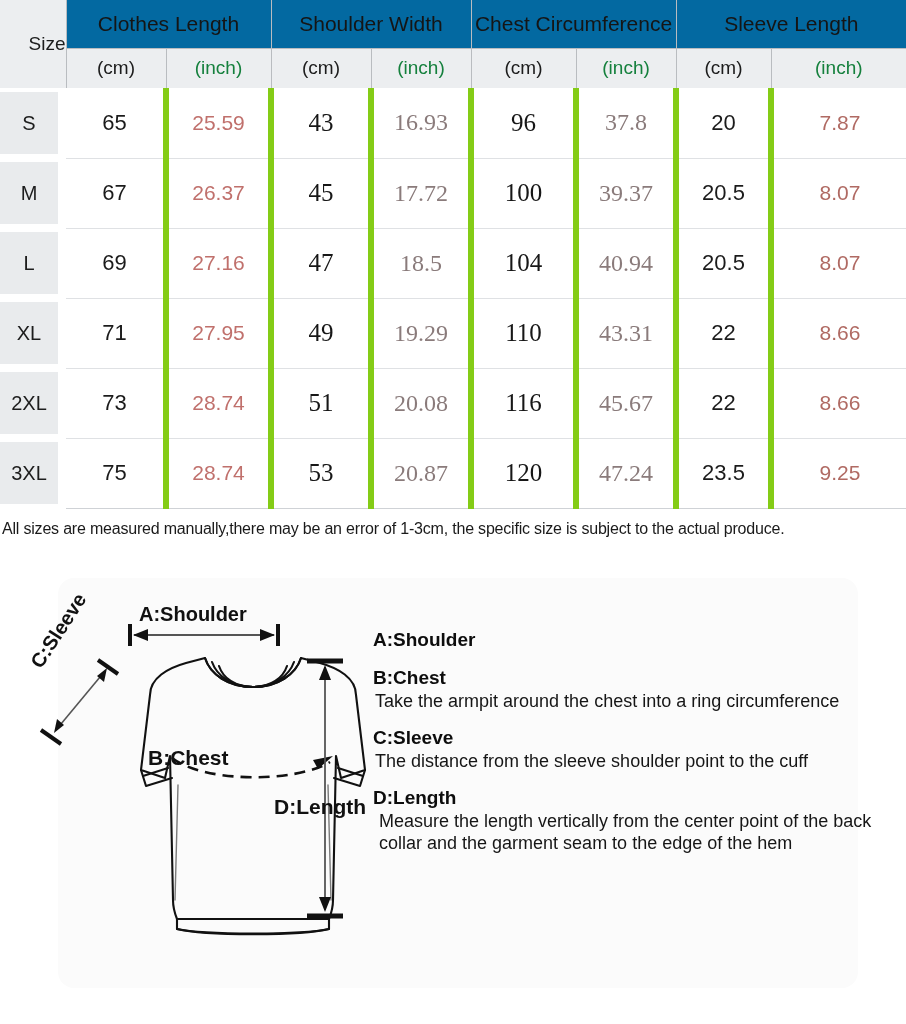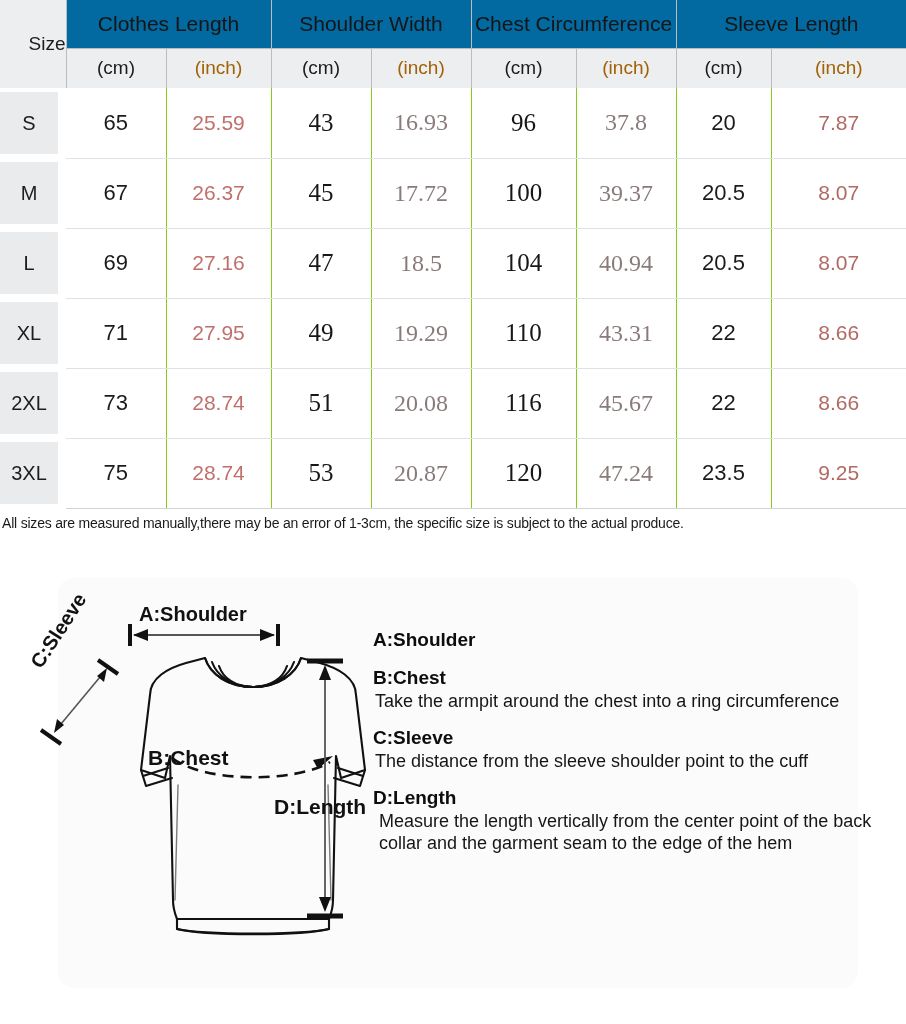--- a/index.html
+++ b/index.html
@@ -40,27 +40,27 @@
   .hdr-group.last { border-right: none; }
 
   .hdr-unit {
     background: #eceef0;
     text-align: center; vertical-align: middle;
     font-size: 19px; font-weight: 400;
     height: 38px;
     border-right: 1px solid #b9bcc0;
     color: #1c1c1c;
   }
-  .hdr-unit.inch { color: #a16207; }
+  .hdr-unit.inch { color: #15803d; }
   .hdr-unit.last { border-right: none; }
 
   .size-table tbody tr { height: 70px; }
   .size-table tbody td {
     text-align: center; vertical-align: middle;
-    border-right: 1px solid #84cc16;
+    border-right: 6px solid #84cc16;
     border-bottom: 1px solid #dfe1e4;
     background: #ffffff;
   }
   .size-table tbody td.last { border-right: none; }
   .size-table tbody tr:last-child td { border-bottom: 1px solid #cfd2d6; }
 
   td.size-cell {
     border-right: none !important;
     border-bottom: none !important;
     background: #ffffff !important;
@@ -76,21 +76,21 @@
 
   .v-cm   { font-size: 22px; color: #1b1b1b; font-family: "Liberation Sans", sans-serif; }
   .v-cm-s { font-size: 25px; color: #171717; font-family: "Liberation Serif", serif; }
   .v-in   { font-size: 21px; color: #c0706c; font-family: "Liberation Sans", sans-serif; }
   .v-in-s { font-size: 24px; color: #8a7b7b; font-family: "Liberation Serif", serif; }
   .v-in-d { font-size: 21px; color: #b06a63; font-family: "Liberation Sans", sans-serif; }
 
   
   .note {
     position: absolute; left: 2px; top: 508px; width: 900px;
-    font-size: 14px; line-height: 30px; color: #1a1a1a;
+    font-size: 16px; line-height: 42px; color: #1a1a1a;
     letter-spacing: -0.2px;
   }
 
   
   .panel {
     position: absolute; left: 58px; top: 578px;
     width: 800px; height: 410px;
     background: #fbfbfb;
     border-radius: 16px;
   }

